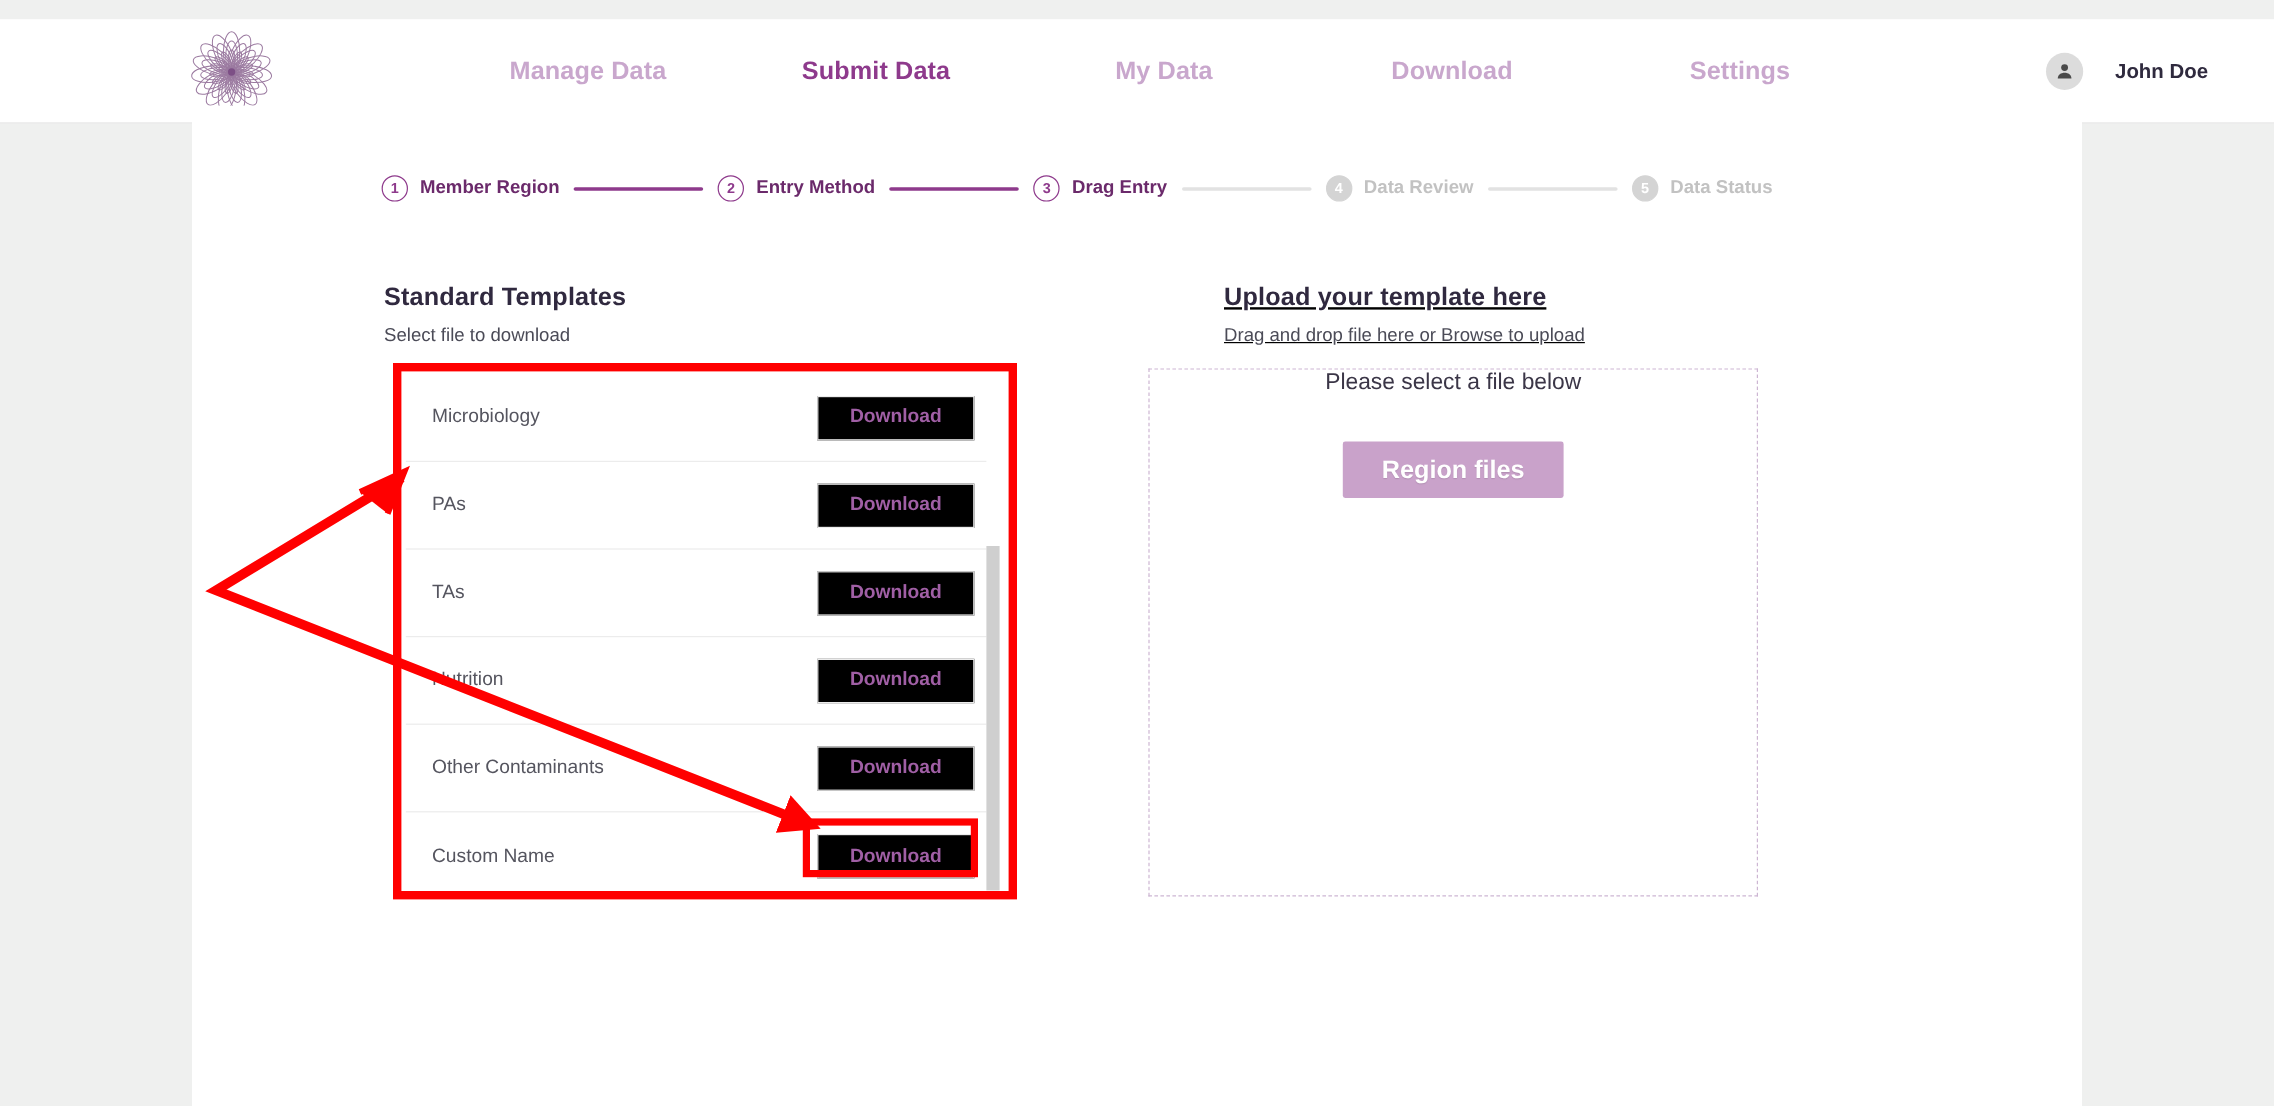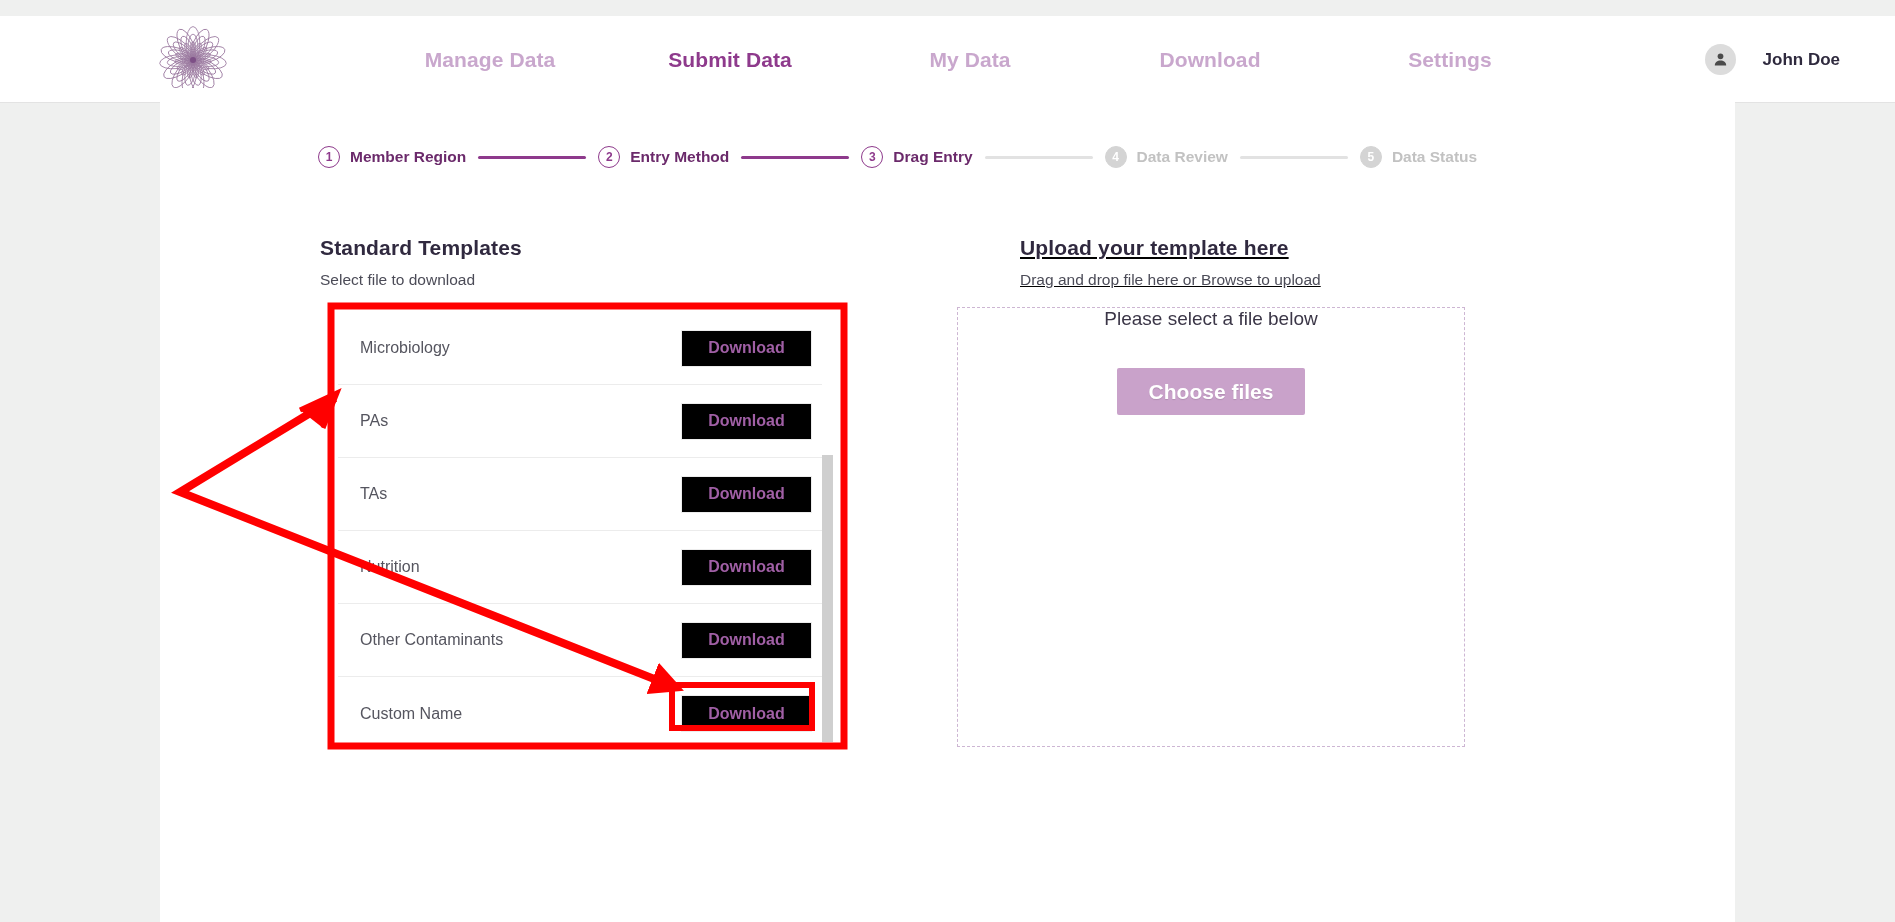--- a/index.html
+++ b/index.html
@@ -283,21 +283,21 @@
         <div class="tpl-name">Custom Name</div>
         <button class="dl-btn">Download</button>
       </div>
     </div>
 </div>
 <div class="tpl-scroll-track"></div>
 <div class="tpl-scroll-thumb"></div>
 
 <div class="dropzone">
   <div class="dz-text">Please select a file below</div>
-  <button class="choose-btn">Choose files</button>
+  <button class="choose-btn">Region files</button>
 </div>
 
 <svg class="annot" viewBox="0 0 1895 922">
   <defs>
     <marker id="arrowhead" markerWidth="4.2" markerHeight="4.2" refX="2.6" refY="2.1" orient="auto">
       <path d="M0,0 L4.2,2.1 L0,4.2 z" fill="#ff0000"></path>
     </marker>
   </defs>
 
   <rect x="331" y="306" width="513" height="440" fill="none" stroke="#ff0000" stroke-width="7"></rect>

